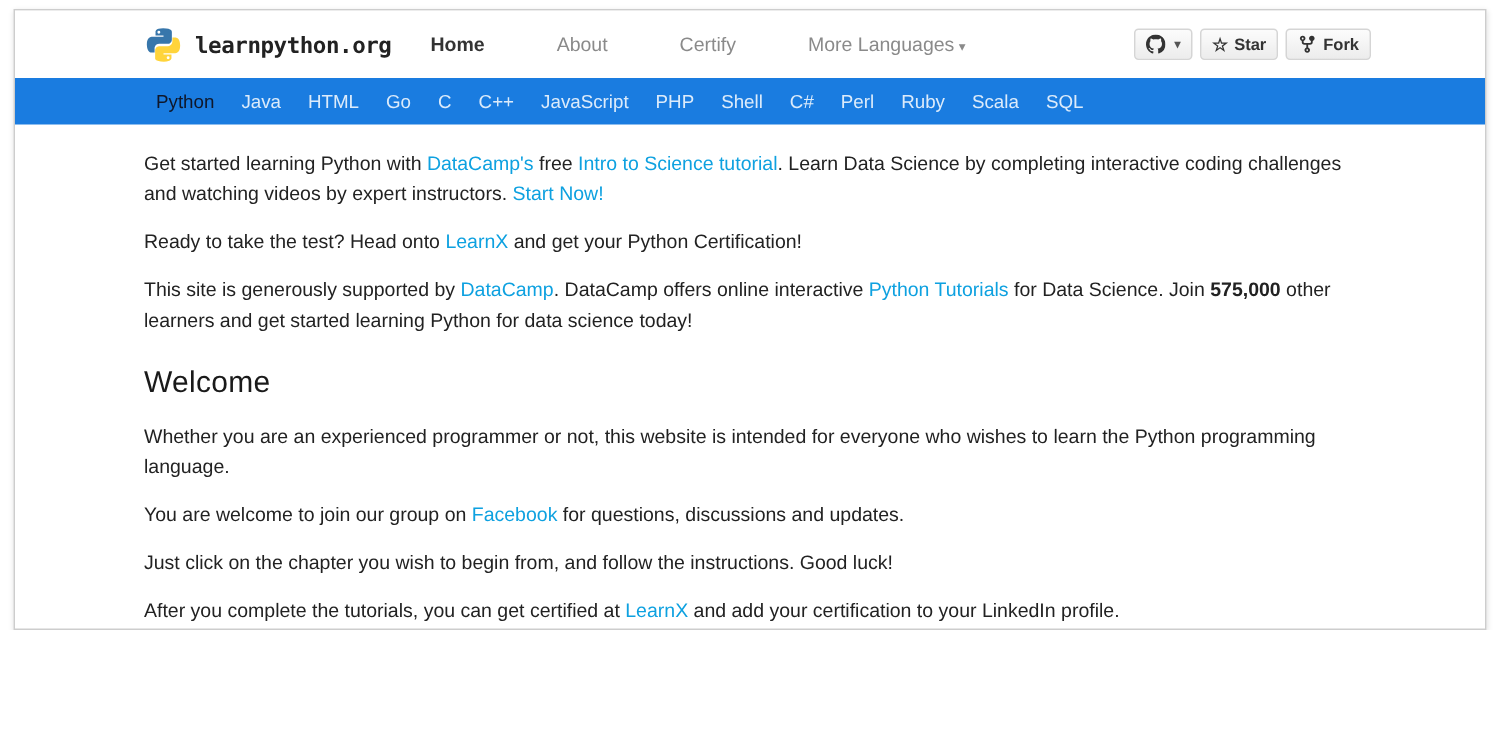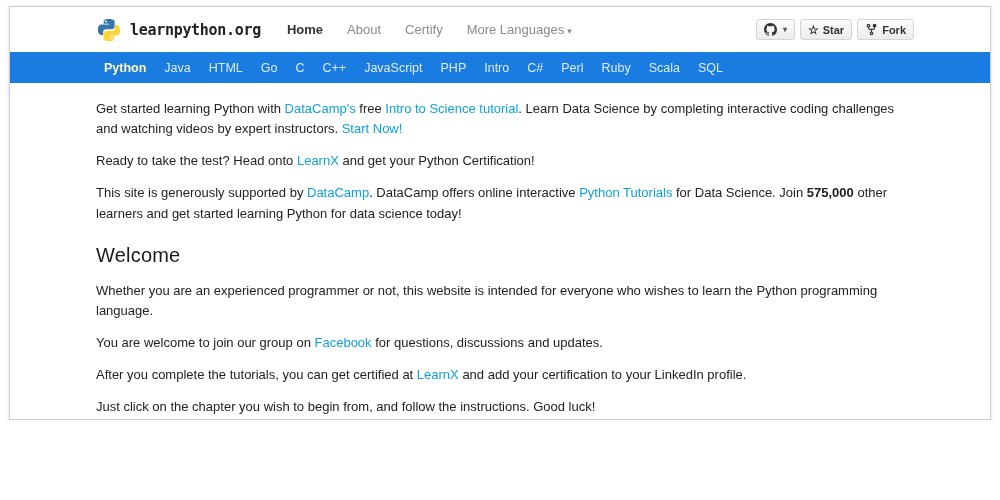--- a/index.html
+++ b/index.html
@@ -17,21 +17,21 @@
   .site-header {
     height: 45px; display: flex; align-items: center;
     padding: 0 76px 0 86px; background: #fff;
   }
   .brand { display: flex; align-items: center; cursor: pointer; }
   .brand svg { width: 26px; height: 26px; margin-right: 8px; }
   .brand-name {
     font-family: "DejaVu Sans Mono", monospace;
     font-weight: bold; font-size: 15px; color: #222; letter-spacing: -0.3px;
   }
-  .top-nav { display: flex; align-items: flex-start; margin-left: 26px; }
+  .top-nav { display: flex; align-items: flex-start; margin-left: 26px; gap: 24px; }
   .top-nav a {
     text-decoration: none; font-size: 13px; color: #8a8a8a;
     margin-right: 24px; white-space: nowrap;
   }
   .top-nav a.emph { color: #333; font-weight: bold; }
   .caret { font-size: 9px; color: #8a8a8a; margin-left: 3px; }
 
   .gh-widgets { margin-left: auto; display: flex; align-items: center; }
   .gh-btn {
     display: inline-flex; align-items: center; gap: 4px;
@@ -47,21 +47,21 @@
 
   
   .lang-bar {
     height: 31px; background: #1a7ce0;
     display: flex; align-items: center; padding-left: 85px;
   }
   .lang-bar a {
     color: rgba(255,255,255,.85); text-decoration: none;
     font-size: 12.5px; padding: 0 9px; white-space: nowrap;
   }
-  .lang-bar a.active { color: #fef9c3; font-weight: bold; }
+  .lang-bar a.active { color: #0f172a; font-weight: normal; }
 
   
   main { padding: 16px 86px 0; }
   main p { margin: 0 0 12px; font-size: 13px; line-height: 1.55; color: #222; }
   a.tlink { color: #0ea1e0; text-decoration: none; }
   main strong { font-weight: bold; }
 
   h1.welcome {
     font-size: 20px; font-weight: normal; color: #1a1a1a;
     margin: 20px 0 14px; letter-spacing: .2px;
@@ -114,37 +114,37 @@
 
   <nav class="lang-bar">
     <a href="#" class="active">Python</a>
     <a href="#">Java</a>
     <a href="#">HTML</a>
     <a href="#">Go</a>
     <a href="#">C</a>
     <a href="#">C++</a>
     <a href="#">JavaScript</a>
     <a href="#">PHP</a>
-    <a href="#">Intro</a>
+    <a href="#">Shell</a>
     <a href="#">C#</a>
     <a href="#">Perl</a>
     <a href="#">Ruby</a>
     <a href="#">Scala</a>
     <a href="#">SQL</a>
   </nav>
 
   <main>
     <p><span>Get started learning Python with </span><a href="#" class="tlink">DataCamp's</a><span> free </span><a href="#" class="tlink">Intro to Science tutorial</a><span>. Learn Data Science by completing interactive coding challenges and watching videos by expert instructors. </span><a href="#" class="tlink">Start Now!</a></p>
     <p><span>Ready to take the test? Head onto </span><a href="#" class="tlink">LearnX</a><span> and get your Python Certification!</span></p>
     <p><span>This site is generously supported by </span><a href="#" class="tlink">DataCamp</a><span>. DataCamp offers online interactive </span><a href="#" class="tlink">Python Tutorials</a><span> for Data Science. Join </span><strong>575,000</strong><span> other learners and get started learning Python for data science today!</span></p>
 
     <h1 class="welcome">Welcome</h1>
 
     <p><span>Whether you are an experienced programmer or not, this website is intended for everyone who wishes to learn the Python programming language.</span></p>
     <p><span>You are welcome to join our group on </span><a href="#" class="tlink">Facebook</a><span> for questions, discussions and updates.</span></p>
+    <p><span>Just click on the chapter you wish to begin from, and follow the instructions. Good luck!</span></p>
     <p><span>After you complete the tutorials, you can get certified at </span><a href="#" class="tlink">LearnX</a><span> and add your certification to your LinkedIn profile.</span></p>
-    <p><span>Just click on the chapter you wish to begin from, and follow the instructions. Good luck!</span></p>
 
     <h2 class="basics">Learn the Basics</h2>
 
   </main>
 
 </div>
 
 </body></html>

